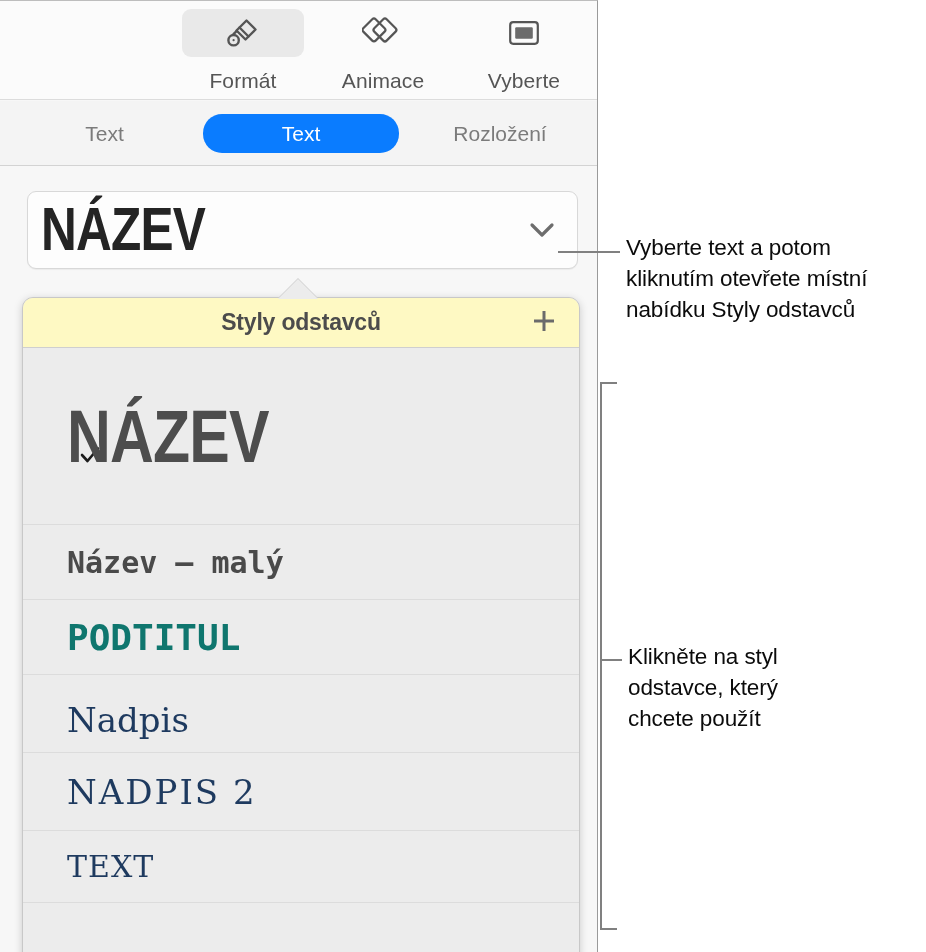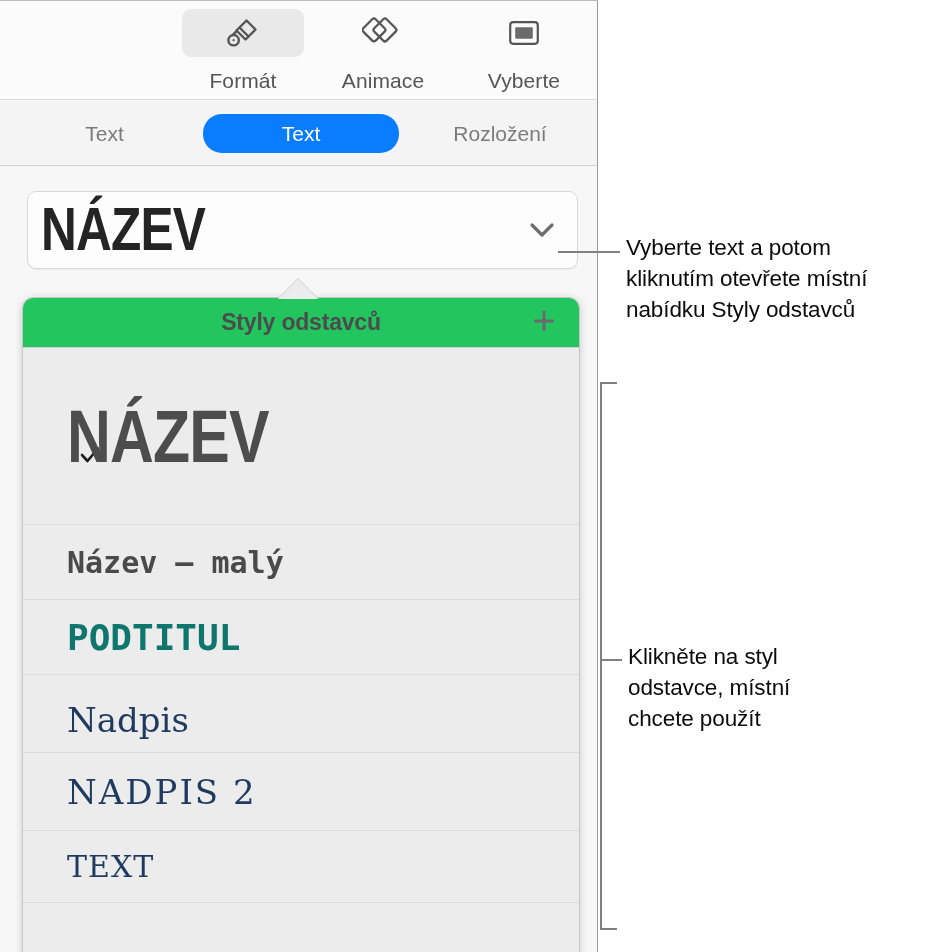--- a/index.html
+++ b/index.html
@@ -100,21 +100,21 @@
     background:#ececec;
     border:1px solid #c8c8c8;
     border-top-left-radius:11px; border-top-right-radius:11px;
     box-shadow:0 2px 8px rgba(0,0,0,.18);
     overflow:hidden;
     z-index:2;
   }
   #popover-header{
     position:relative; height:50px;
     border-bottom:1px solid #cfcfcf;
-    background:#22c55e;
+    background:#fef9c3;
   }
   #popover-title{
     position:absolute; left:0; right:0; top:11px;
     text-align:center; font-size:23px; color:#4c4c4c; font-weight:bold;
     letter-spacing:-.2px;
   }
   #popover-add-button{
     position:absolute; right:18px; top:6px;
     width:34px; height:34px;
     display:flex; align-items:center; justify-content:center;
@@ -335,15 +335,15 @@
   </div>
 </div>
 
 <div id="callout-area">
 
   <div id="leader-1"></div>
   <div class="callout-text" id="callout-1">Vyberte text a potom kliknutím otevřete místní nabídku Styly odstavců</div>
 
   <div id="bracket"></div>
   <div id="bracket-tick"></div>
-  <div class="callout-text" id="callout-2">Klikněte na styl odstavce, místní chcete použít</div>
+  <div class="callout-text" id="callout-2">Klikněte na styl odstavce, který chcete použít</div>
 
 </div>
 
 </body></html>

